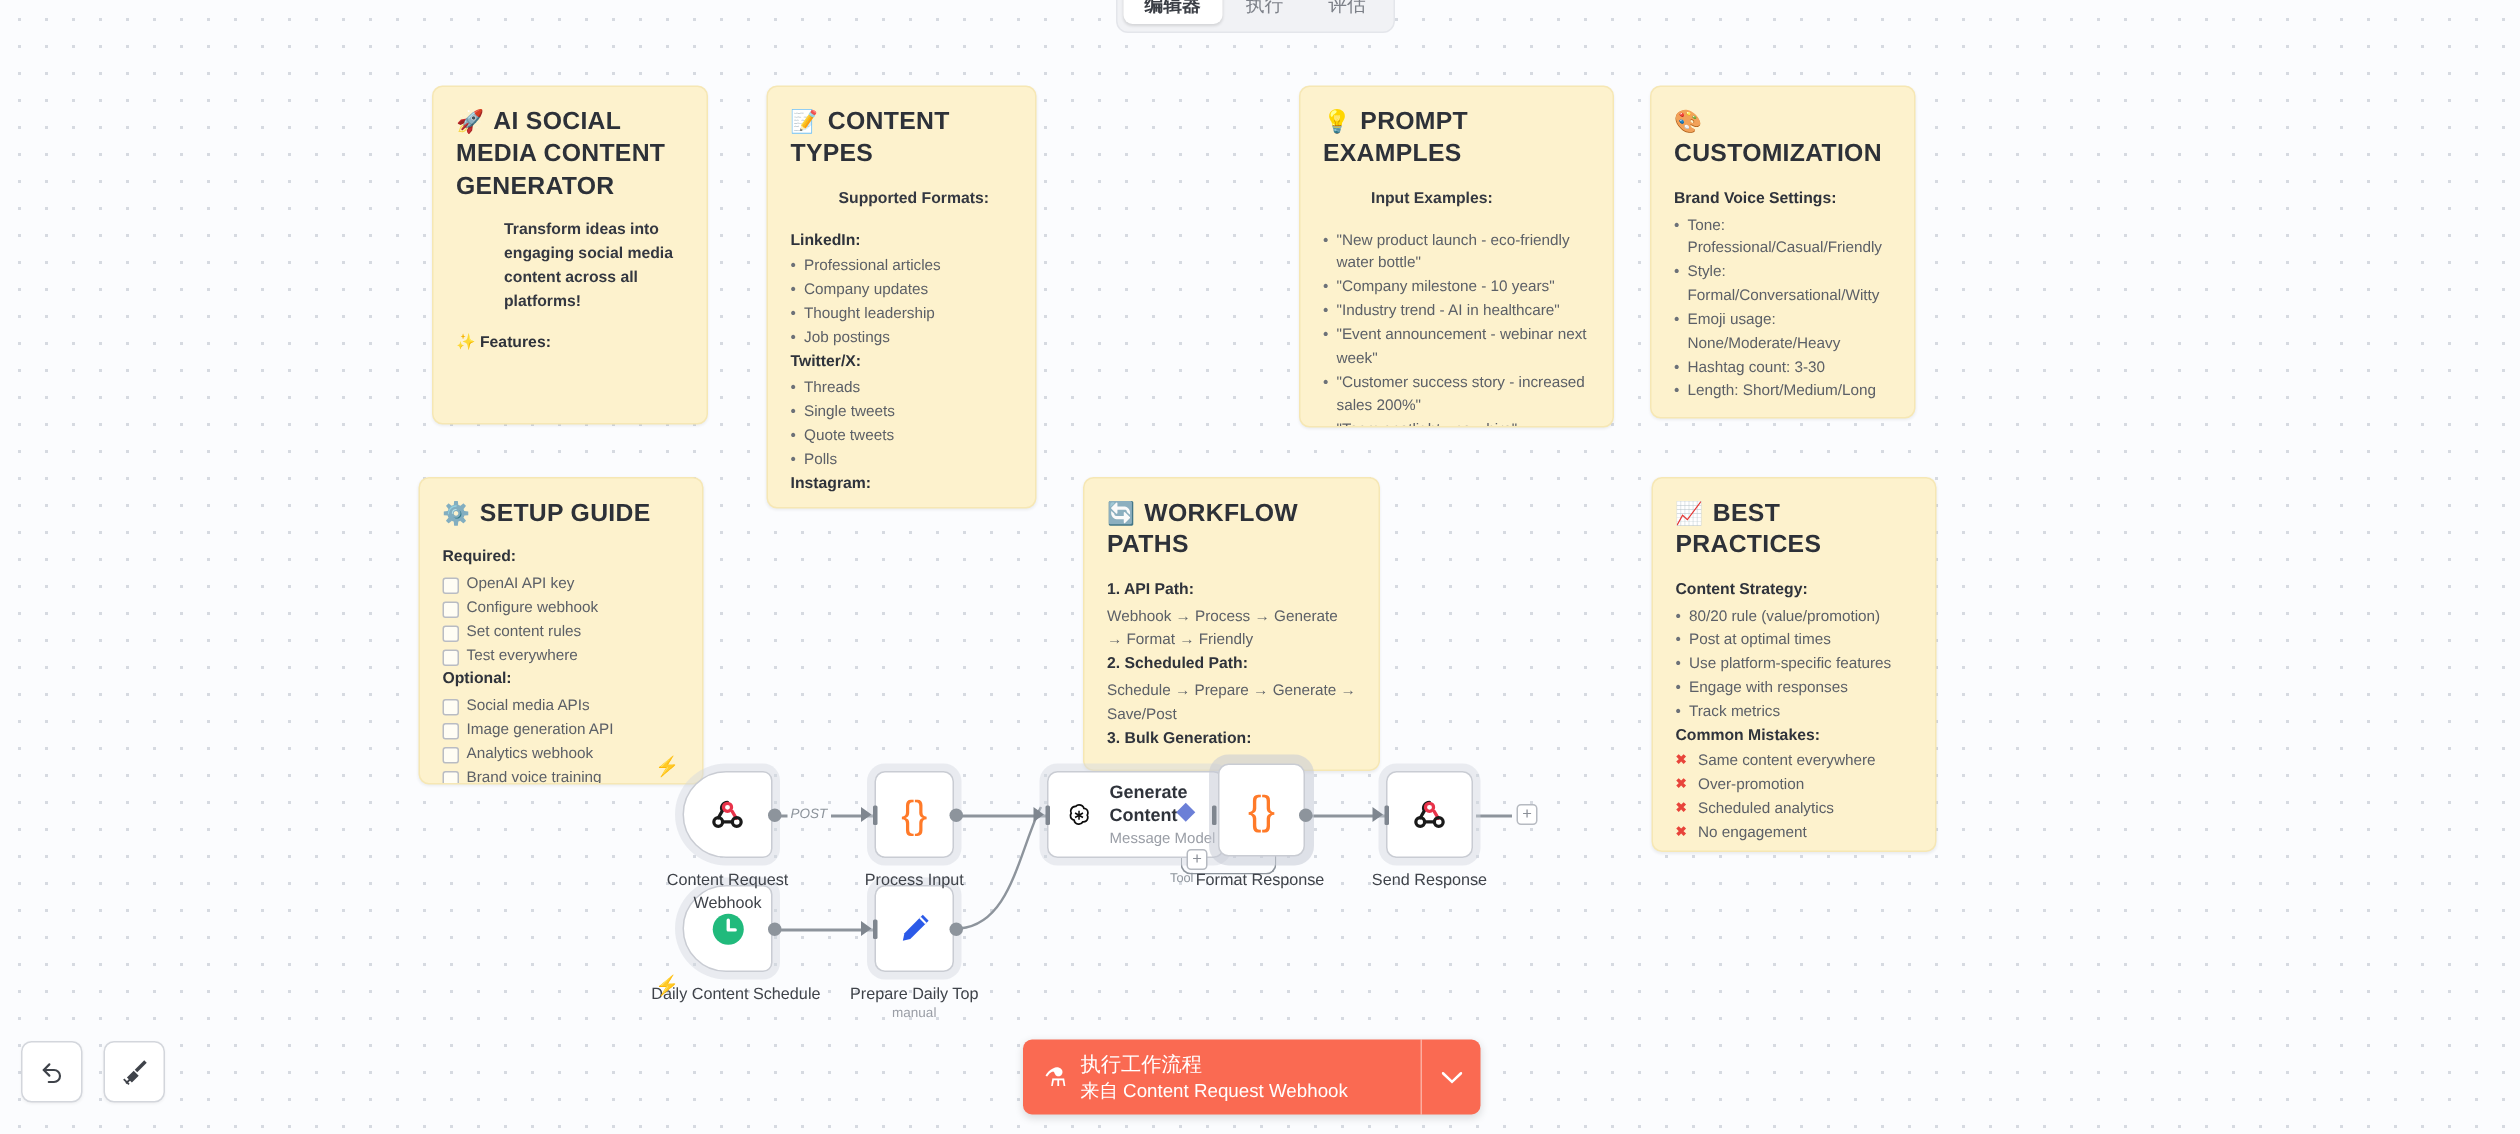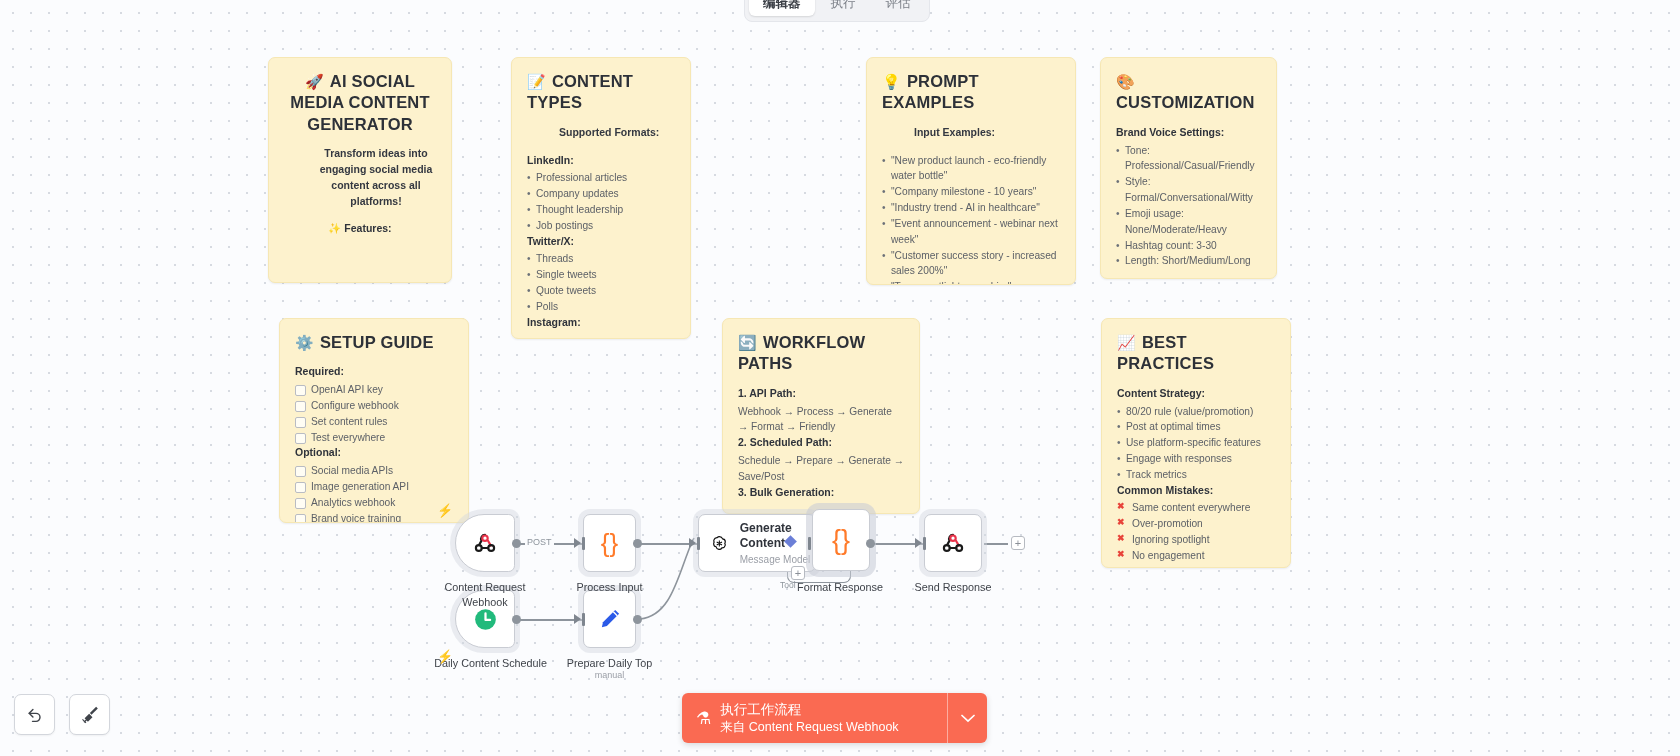--- a/index.html
+++ b/index.html
@@ -66,21 +66,21 @@
   .note li.chk { padding-left: 16px; }
   .note li.chk::before { content: ""; position: absolute; left: 0; top: 3px;
     width: 9px; height: 9px; border: 1px solid #b9bcc3; border-radius: 2px;
     background: #fffdf4; }
   .note li.bad { padding-left: 15px; color: #5c6067; }
   .note li.bad::before { content: "\2716"; color: #e8443a; font-size: 9px;
     left: 0; top: 0; font-weight: 700; }
   .note p.body { font-size: 10.2px; color: #5c6067; line-height: 1.55; }
 
   
-  #note-generator { left: 268px; top: 57px; width: 184px; height: 226px; text-align: center; }
+  #note-generator { left: 288px; top: 57px; width: 184px; height: 226px; }
   #note-content-types { left: 511px; top: 57px; width: 180px; height: 282px; }
   #note-prompt-examples { left: 866px; top: 57px; width: 210px; height: 228px; }
   #note-customization { left: 1100px; top: 57px; width: 177px; height: 222px; }
   #note-setup-guide { left: 279px; top: 318px; width: 190px; height: 205px; }
   #note-workflow-paths { left: 722px; top: 318px; width: 198px; height: 196px; }
   #note-best-practices { left: 1101px; top: 318px; width: 190px; height: 250px; }
 
   
   .node {
     position: absolute;
@@ -107,21 +107,21 @@
 
   .port { position: absolute; width: 9px; height: 9px; border-radius: 50%;
     background: #8d949c; z-index: 7; }
   .arrowin { position: absolute; width: 0; height: 0; z-index: 7;
     border-top: 5px solid transparent; border-bottom: 5px solid transparent;
     border-left: 7px solid #7f868f; }
   .arrowbar { position: absolute; width: 3px; height: 13px; background: #7f868f;
     border-radius: 1px; z-index: 7; }
   .conn { position: absolute; height: 1.6px; background: #8d949c; z-index: 4; }
   .conn-label { position: absolute; font-size: 9px; color: #8d949c;
-    background: #fbfcfe; padding: 0 2px; z-index: 8; }
+    background: #fbfcfe; padding: 0 2px; z-index: 8; font-style: italic; }
   .plusbtn { position: absolute; width: 14px; height: 14px; border: 1px solid #b6bac1;
     border-radius: 3px; background: #fff; color: #8a8f97; font-size: 11px;
     line-height: 12px; text-align: center; z-index: 8; cursor: pointer; }
 
   .loopbox { position: absolute; border: 1.4px solid #8d949c; border-top: none;
     border-radius: 0 0 7px 7px; z-index: 4; }
   .diamond { position: absolute; width: 9px; height: 9px; background: #6b7fd7;
     transform: rotate(45deg); z-index: 7; }
   .toollabel { position: absolute; font-size: 8.5px; color: #8d949c; z-index: 8; }
 
@@ -271,21 +271,21 @@
       <li>80/20 rule (value/promotion)</li>
       <li>Post at optimal times</li>
       <li>Use platform-specific features</li>
       <li>Engage with responses</li>
       <li>Track metrics</li>
     </ul>
     <div class="sec">Common Mistakes:</div>
     <ul>
       <li class="bad">Same content everywhere</li>
       <li class="bad">Over-promotion</li>
-      <li class="bad">Ignoring spotlight</li>
+      <li class="bad">Scheduled analytics</li>
       <li class="bad">No engagement</li>
 
     </ul>
 
   </div>
 
   <div class="conn" style="left:518px; top:543px; width:68px;"></div>
   <div class="conn" style="left:639px; top:543px; width:60px;"></div>
   <div class="conn" style="left:870px; top:543px; width:58px;"></div>
   <div class="conn" style="left:984px; top:543px; width:24px;"></div>

